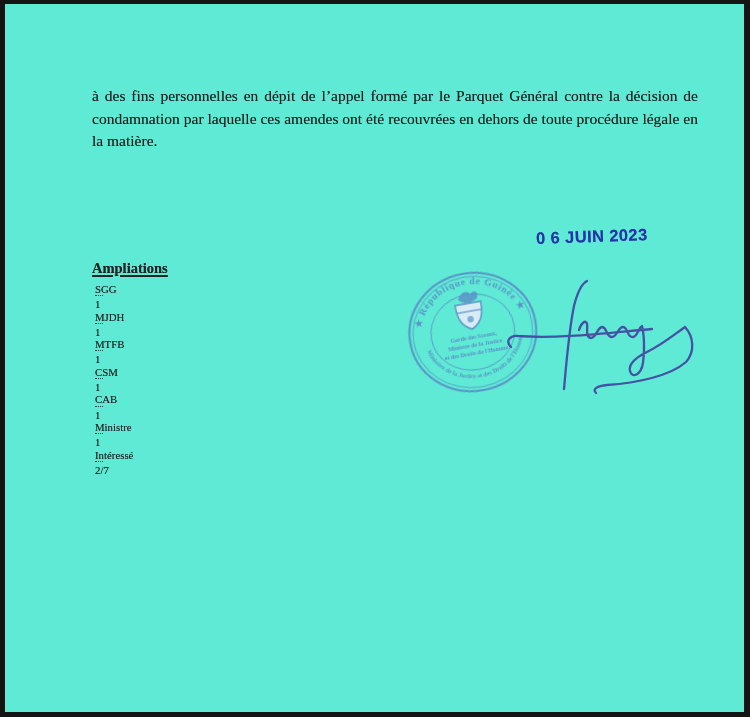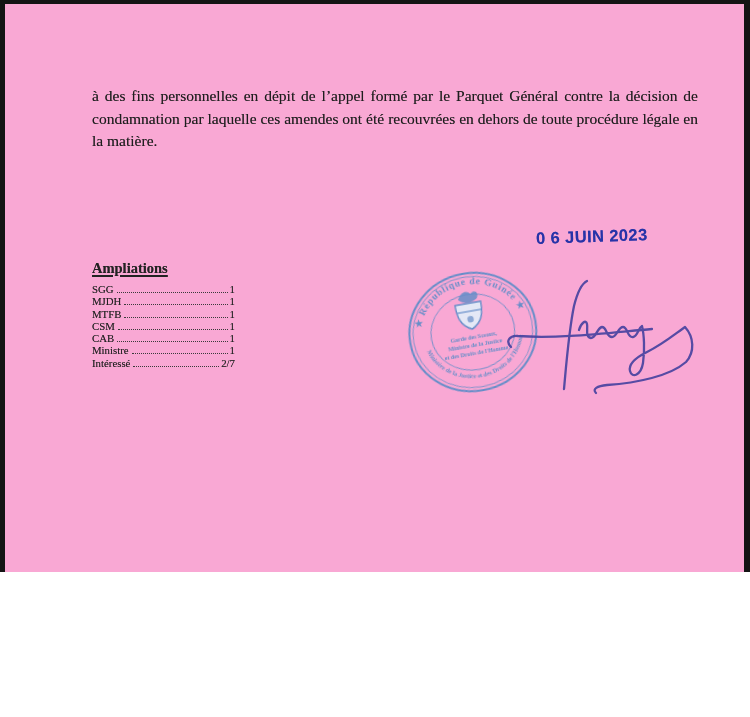--- a/index.html
+++ b/index.html
@@ -1,18 +1,18 @@
 <!DOCTYPE html>
 <html><head>
 <meta charset="utf-8">
 <style>
   html,body { margin:0; padding:0; background:#fff; }
   .photo {
-    position:relative; width:750px; height:572px; overflow:hidden;
-    background:#f9a8d4;
+    position:relative; width:750px; height:717px; overflow:hidden;
+    background:#5eead4;
     font-family:"Liberation Serif", serif;
   }
   .bar { position:absolute; background:#141414; }
   .bar-top    { left:0; top:0; width:750px; height:4px; }
   .bar-left   { left:0; top:0; width:5px;  height:717px; }
   .bar-right  { left:744px; top:0; width:6px; height:717px; }
   .bar-bottom { left:0; top:712px; width:750px; height:5px; }
 
   .para {
     position:absolute; left:92px; width:606px; margin:0;
@@ -35,21 +35,21 @@
     font-size:16.5px; letter-spacing:0.4px; color:#2733a8;
     transform:rotate(-2deg); white-space:nowrap;
     text-shadow:0 0 0.6px rgba(39,51,168,0.6);
   }
 
   .amps { position:absolute; left:92px; top:257px; width:143px; color:#222;
           text-shadow:0 0 0.4px rgba(30,30,30,0.5); }
   .amp-title { font-size:14.5px; font-weight:bold; text-decoration:underline;
                text-decoration-thickness:1.6px; text-underline-offset:2px; margin:3px 0 6px 0; }
   .amp-list { list-style:none; margin:0; padding:0; font-size:10.8px; }
-  .amp-item { display:flex; align-items:baseline; line-height:12.3px; }
+  .amp-item { display:flex; align-items:baseline; line-height:12.3px;flex-direction:column; }
   .amp-leader { flex:1; border-bottom:1.6px dotted #3a3a3a; margin:0 2px 2px 3px; min-width:8px; }
 
   .seal {
     position:absolute; left:406px; top:270px; width:134px; height:126px;
     transform:rotate(-10deg); opacity:0.93; filter:blur(0.2px);
   }
 
   .signature-svg { position:absolute; left:0; top:0; width:750px; height:717px; }
 
   .signatory {

